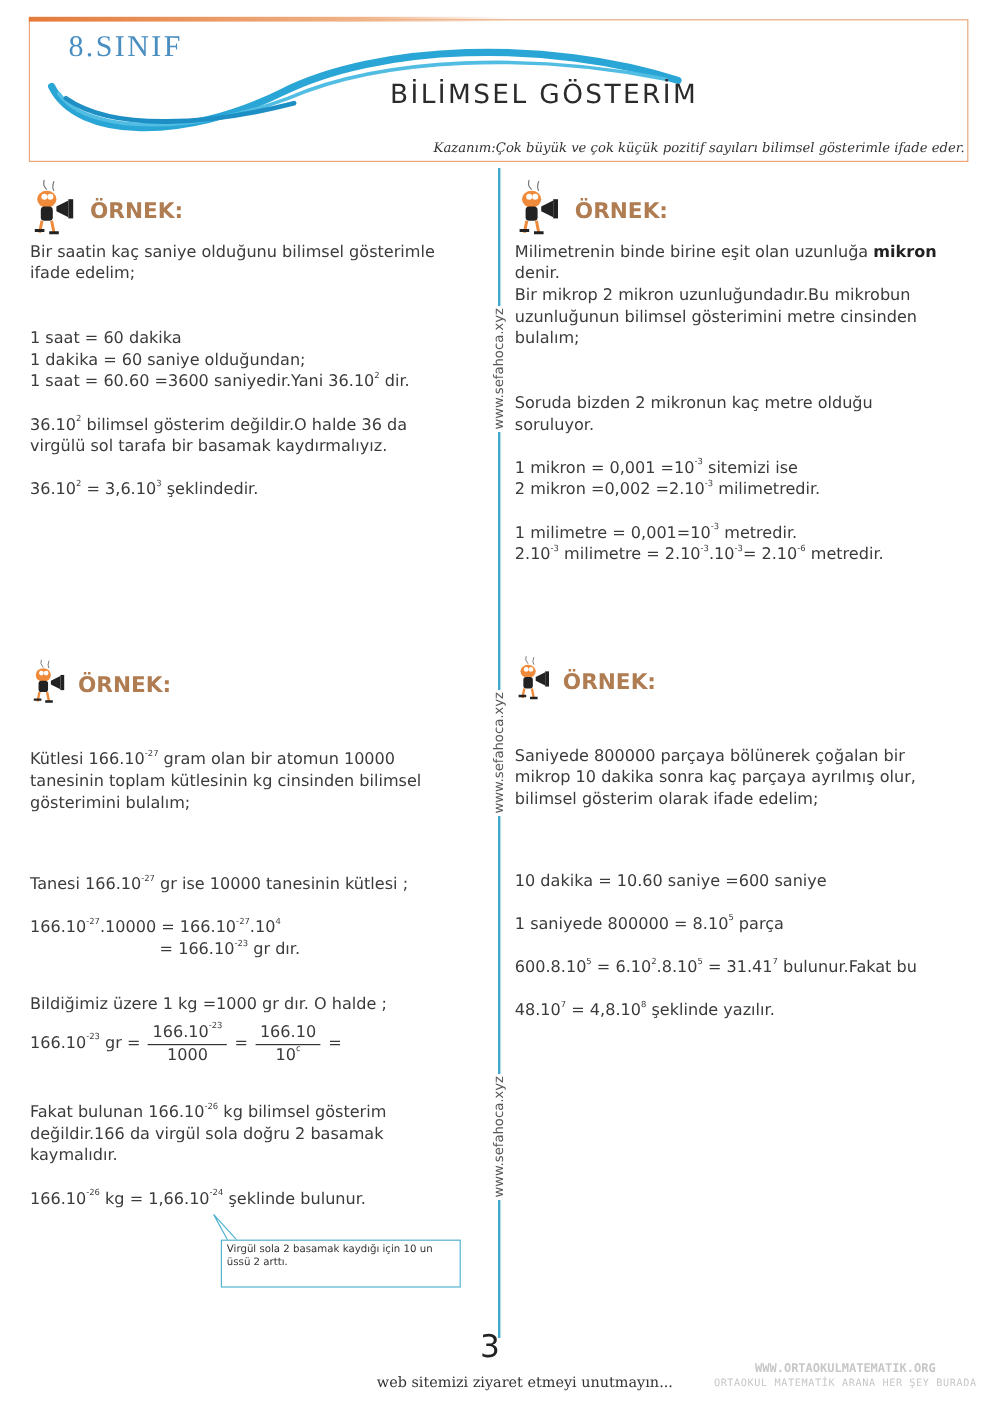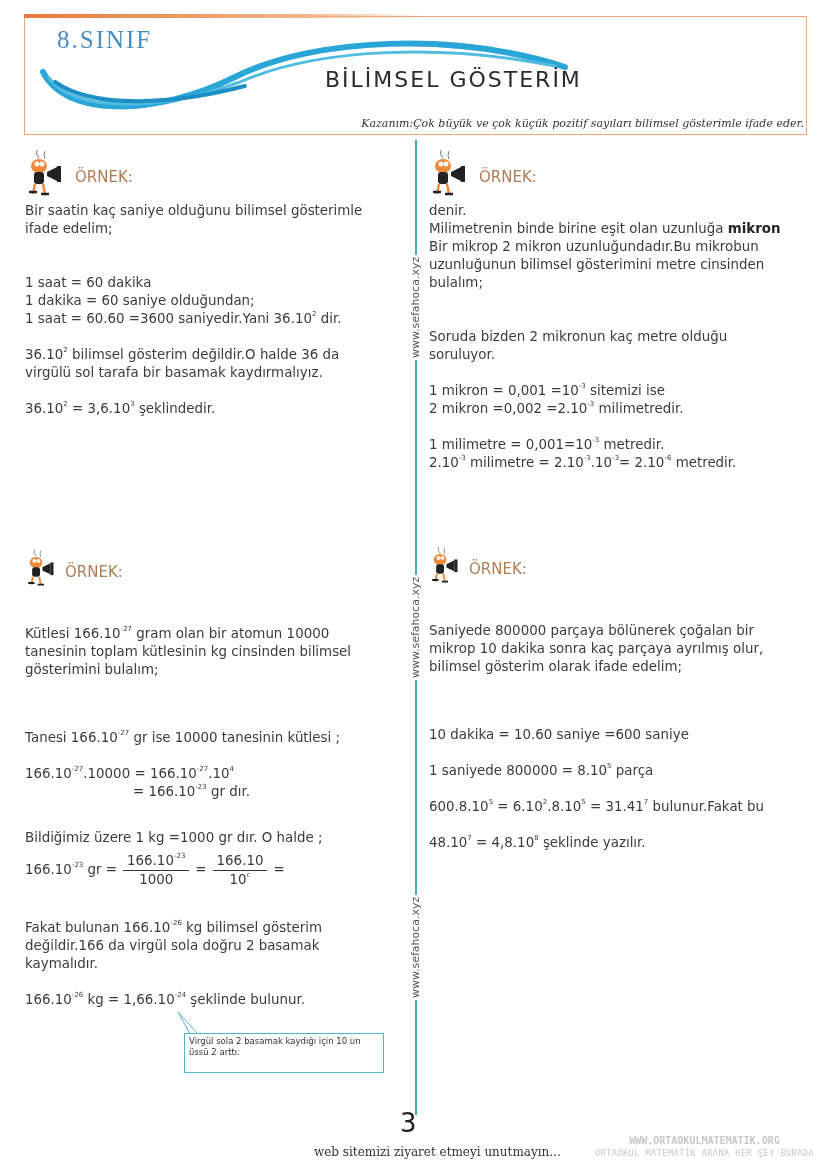--- a/index.html
+++ b/index.html
@@ -32,21 +32,21 @@
     position: absolute; left: 415px; top: 140px; width: 2px; height: 975px; background: #41a9c9;
   }
   .watermark {
     position: absolute; font-size: 11px; color: #555; transform: rotate(-90deg);
     transform-origin: left top; white-space: nowrap; background: #fff; padding: 0 2px;
   }
 
   .section { position: absolute; width: 385px; font-size: 13.4px; line-height: 18px; color: #3b3b3b; }
   .section p { margin: 0; }
   .ornek { display: flex; align-items: flex-end; height: 50px; margin-bottom: 4px; }
-  .ornek-label { color: #b07c52; font-weight: normal; font-size: 15px; margin-left: 2px; margin-bottom: 12px; }
+  .ornek-label { color: #b07c52; font-weight: bold; font-size: 18px; margin-left: 2px; margin-bottom: 12px; }
   sup { font-size: 7px; vertical-align: 7px; line-height: 0; }
   .gap { height: 18px; }
   .gap2 { height: 36px; }
   b.mk { color: #222; }
 
   .frac-row { display: flex; align-items: center; height: 46px; }
   .frac { display: inline-flex; flex-direction: column; align-items: center; margin: 0 6px; }
   .frac .num { border-bottom: 1px solid #333; padding: 0 4px; }
   .frac .den { padding: 0 4px; }
 
@@ -123,22 +123,22 @@
       <circle cx="12" cy="16" r="2.5" fill="#fff"></circle>
         <circle cx="17" cy="16" r="2.5" fill="#fff"></circle>
       <rect x="9" y="24" width="10" height="12" rx="3" fill="#222"></rect>
       <path d="M10 36 l-2 10 M18 36 l2 10" stroke="#ef8a3a" stroke-width="2.5"></path>
       <path d="M4 44 h8 M16 46 h8" stroke="#222" stroke-width="2.5"></path>
       <path d="M22 24 l10 -5 v14 l-10 -5 z" fill="#222"></path>
       <rect x="32" y="18" width="4" height="16" fill="#222"></rect>
     </svg>
     <span class="ornek-label">ÖRNEK:</span>
   </div>
+  <p><span>Milimetrenin binde birine eşit olan uzunluğa </span><b class="mk">mikron</b></p>
   <p>denir.</p>
-  <p><span>Milimetrenin binde birine eşit olan uzunluğa </span><b class="mk">mikron</b></p>
   <p>Bir mikrop 2 mikron uzunluğundadır.Bu mikrobun</p>
   <p>uzunluğunun bilimsel gösterimini metre cinsinden</p>
   <p>bulalım;</p>
   <div class="gap2"></div>
   <p>Soruda bizden 2 mikronun kaç metre olduğu</p>
   <p>soruluyor.</p>
   <div class="gap"></div>
   <p><span>1 mikron = 0,001 =10</span><sup>-3</sup><span> sitemizi ise</span></p>
   <p><span>2 mikron =0,002 =2.10</span><sup>-3</sup><span> milimetredir.</span></p>
   <div class="gap"></div>

